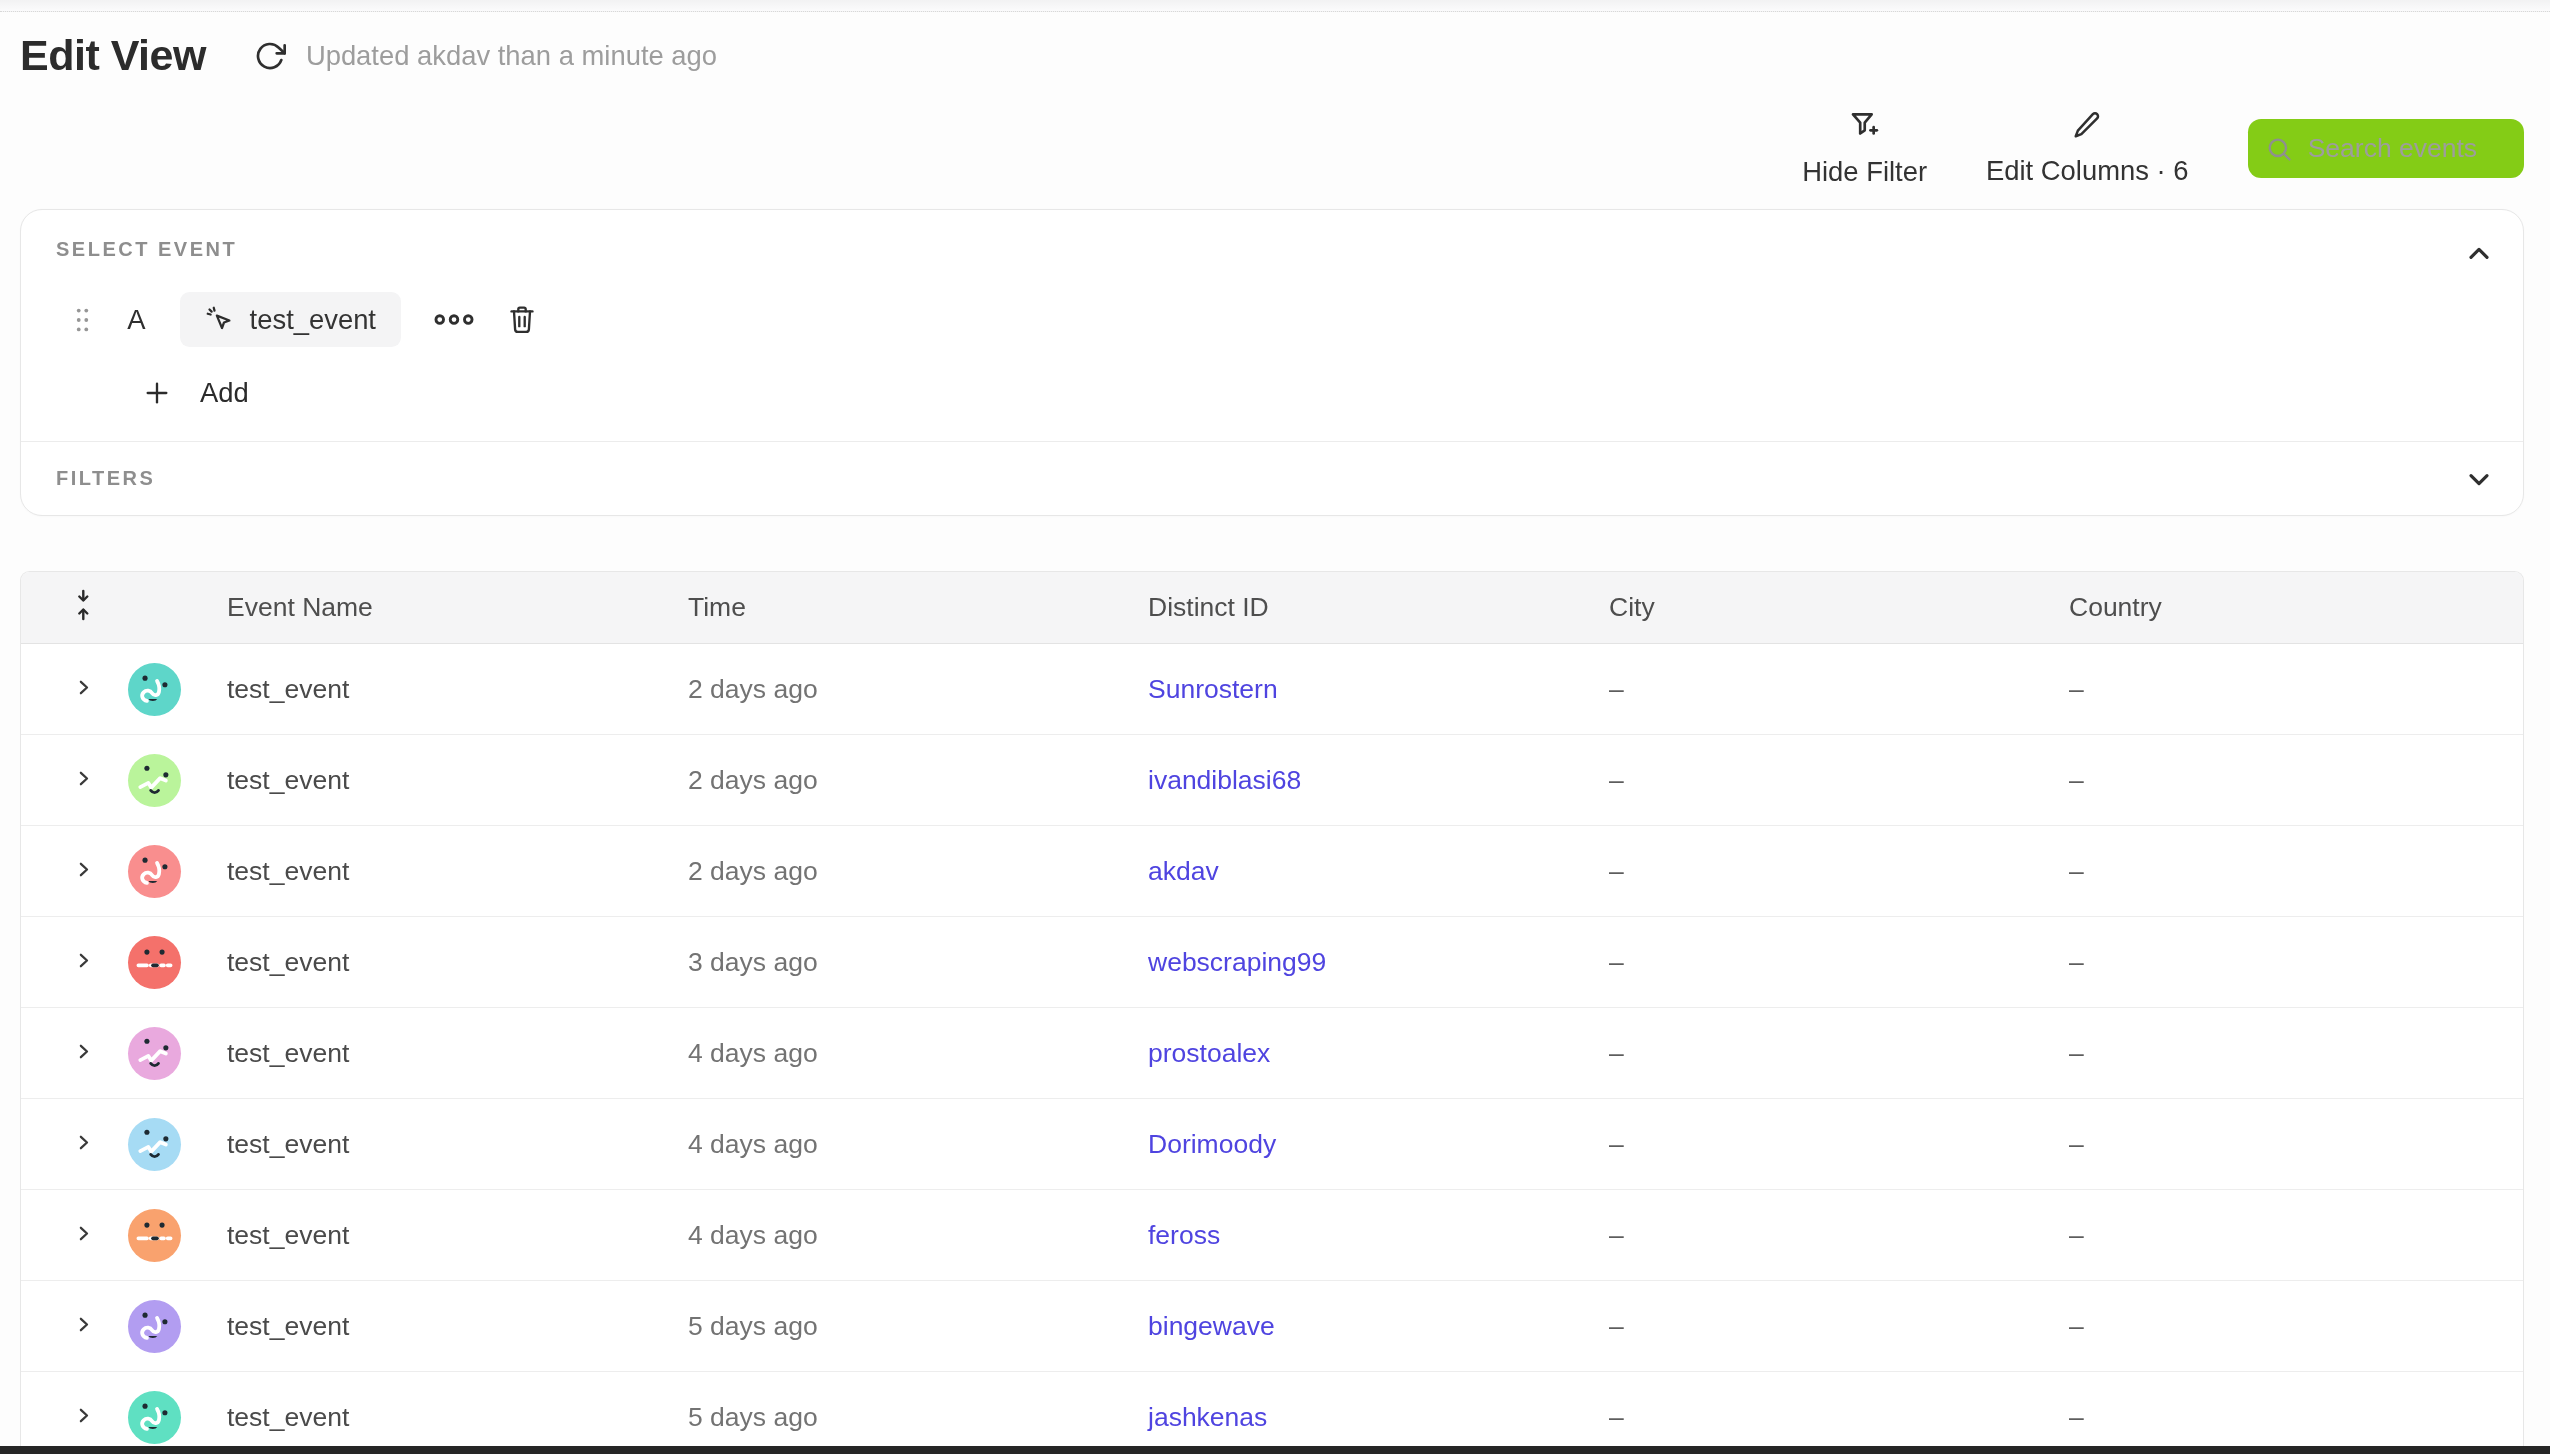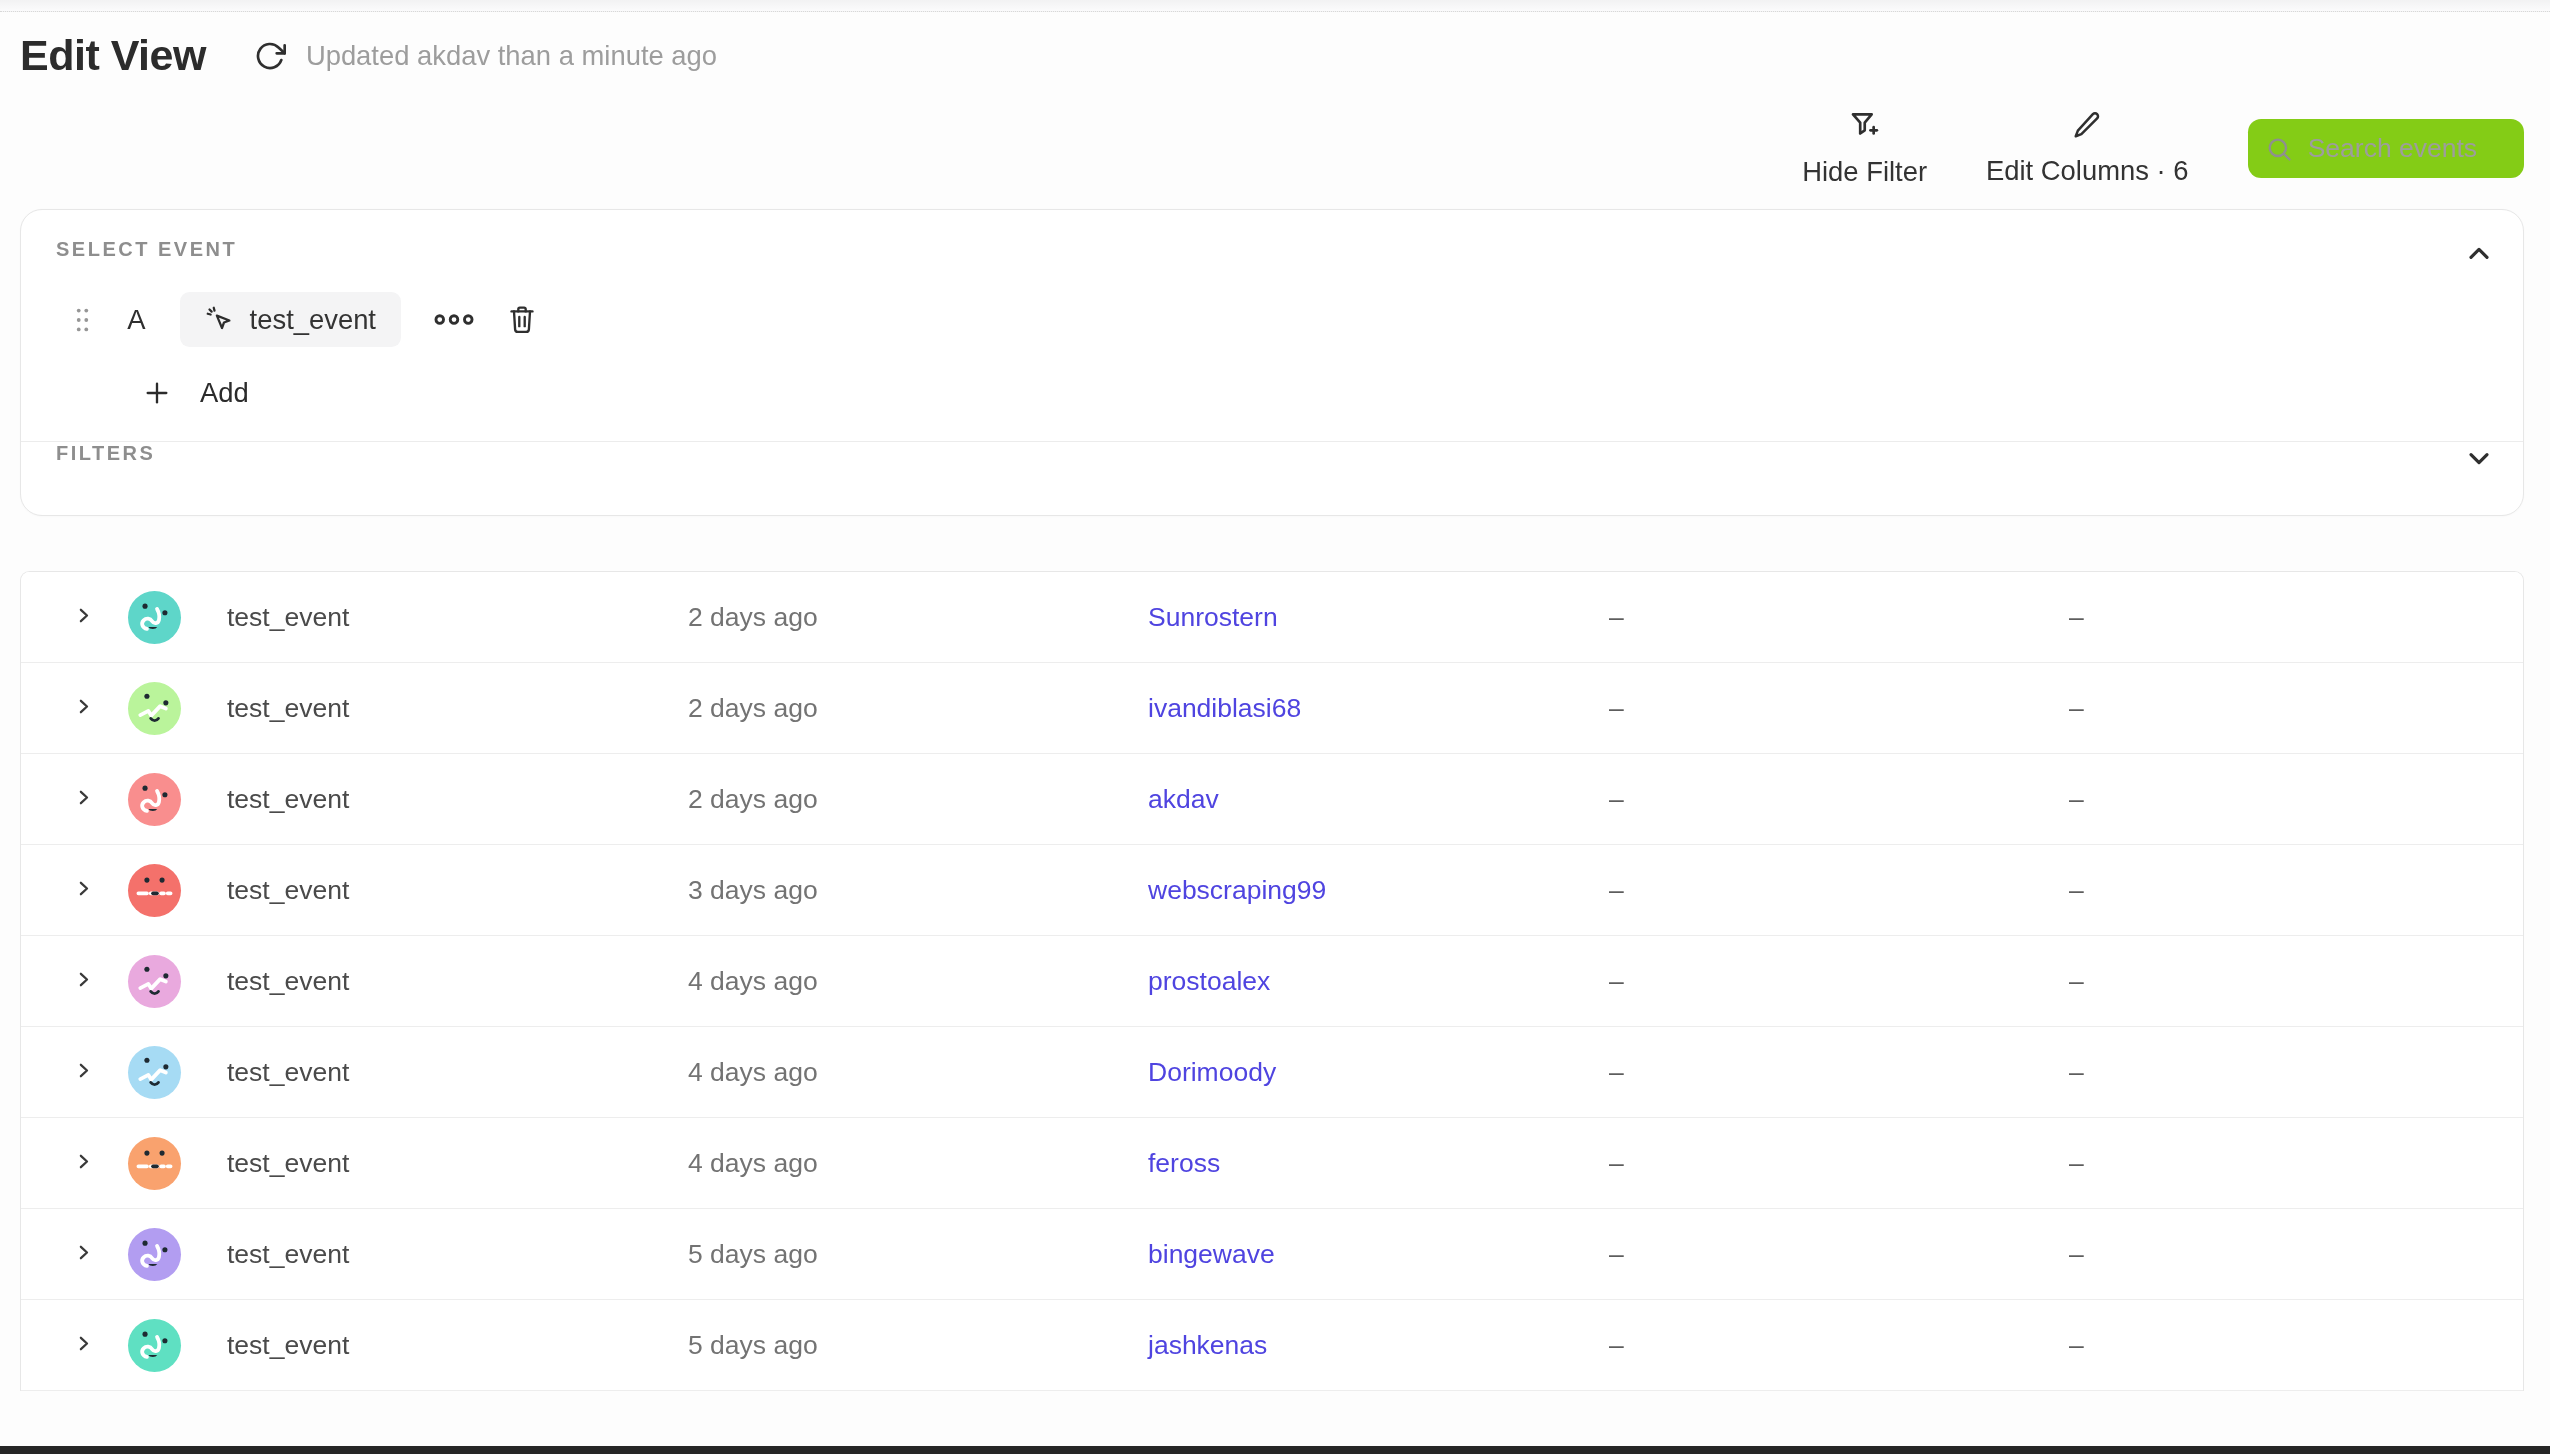--- a/index.html
+++ b/index.html
@@ -90,21 +90,21 @@
   .icon-btn { background: none; border: none; cursor: pointer; padding: 0; color: #2f2f2f; display: flex; align-items: center; }
   .add-row {
     display: flex; align-items: center; gap: 29px;
     margin-top: 30px; margin-left: 87px;
     background: none; border: none; cursor: pointer; padding: 0;
     font-size: 27.4px; font-weight: 500; color: #2b2b2b;
     font-family: inherit;
   }
   .qb-divider { border-top: 0.9px solid #ececec; }
   .qb-section.filters {
-    height: 73px; display: flex; align-items: flex-start; justify-content: space-between;
+    height: 73px; display: flex; align-items: center; justify-content: space-between;
     padding: 0 28px 0 35px;
   }
   .section-chevron {
     position: absolute; top: 28px; right: 28px;
     background: none; border: none; cursor: pointer; padding: 0; color: #2f2f2f;
   }
 
   
   .events-table {
     margin: 55px 26.5px 0 20px;
@@ -266,20 +266,40 @@
       <span>
         <svg width="32" height="32" viewBox="0 0 24 24" fill="none" stroke="currentColor" stroke-width="2.4" stroke-linecap="round" stroke-linejoin="round">
             <polyline points="6 9.5 12 15.5 18 9.5"></polyline>
           </svg>
       </span>
     </button>
   </div>
 </div>
 
 <div class="events-table">
+  <div class="thead">
+    <div class="c-expand">
+      <button class="collapse-rows-btn">
+        <span>
+          <svg width="24.6" height="36" viewBox="0 0 24 36" fill="none" stroke="currentColor" stroke-width="2.4" stroke-linecap="round" stroke-linejoin="round">
+              <line x1="12" y1="4" x2="12" y2="13"></line>
+              <polyline points="8 9.5 12 13.5 16 9.5"></polyline>
+              <line x1="12" y1="32" x2="12" y2="23"></line>
+              <polyline points="8 26.5 12 22.5 16 26.5"></polyline>
+            </svg>
+        </span>
+      </button>
+    </div>
+    <div></div>
+    <div class="cell">Event Name</div>
+    <div class="cell">Time</div>
+    <div class="cell">Distinct ID</div>
+    <div class="cell">City</div>
+    <div class="cell">Country</div>
+  </div>
   <div id="table-body">
       <div class="trow">
     <div class="c-expand">
       <button class="row-chevron">
         <span>
           <svg width="21" height="21" viewBox="0 0 24 24" fill="none" stroke="currentColor" stroke-width="2.6" stroke-linecap="round" stroke-linejoin="round">
                 <polyline points="9 5.5 16 12 9 18.5"></polyline>
               </svg>
         </span>
       </button>

